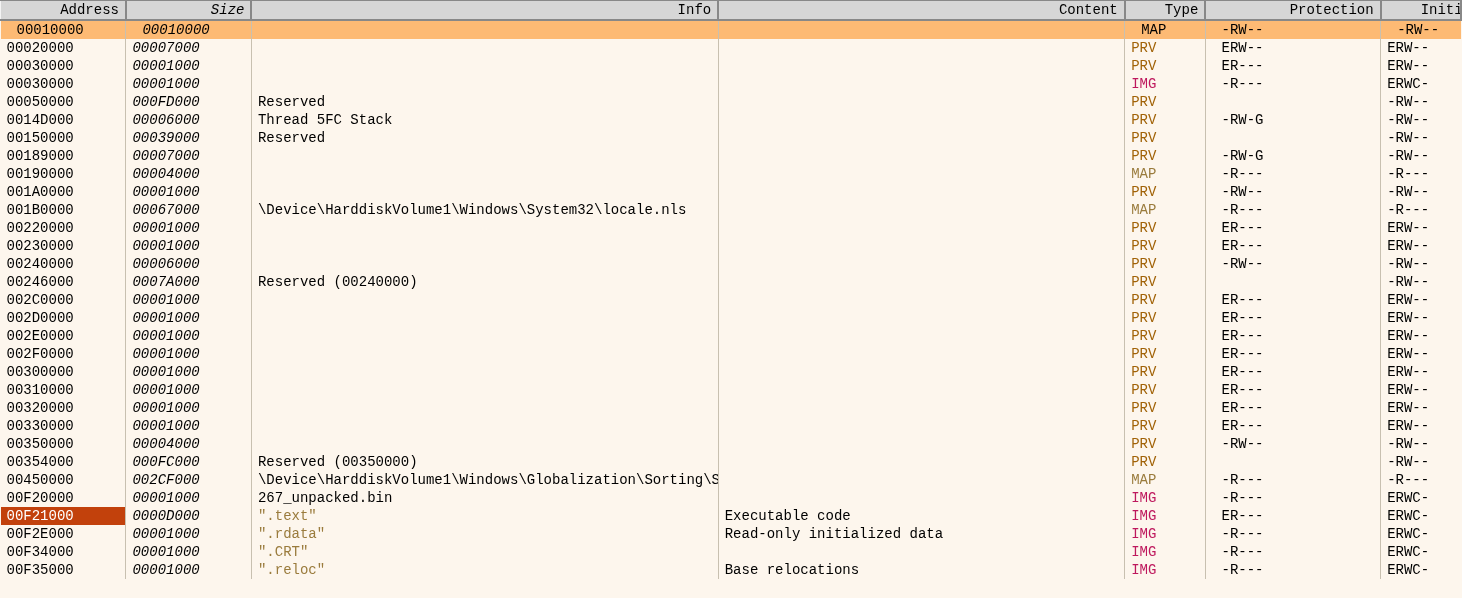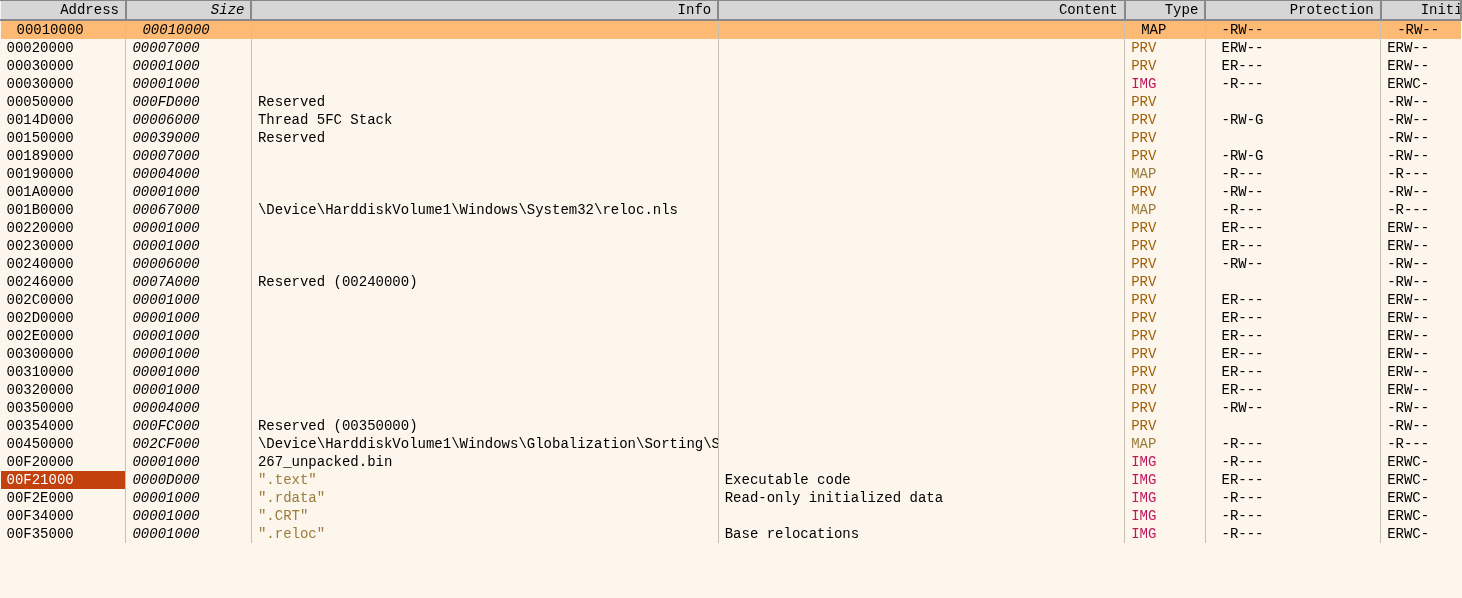--- a/index.html
+++ b/index.html
@@ -171,21 +171,21 @@
         <div class="cell col-size">00001000</div>
         <div class="cell col-info"></div>
         <div class="cell col-content"></div>
         <div class="cell col-type type-prv">PRV</div>
         <div class="cell col-prot prot">-RW--</div>
         <div class="cell col-init">-RW--</div>
       </div>
       <div class="row">
         <div class="cell col-address">001B0000</div>
         <div class="cell col-size">00067000</div>
-        <div class="cell col-info">\Device\HarddiskVolume1\Windows\System32\reloc.nls</div>
+        <div class="cell col-info">\Device\HarddiskVolume1\Windows\System32\locale.nls</div>
         <div class="cell col-content"></div>
         <div class="cell col-type type-map">MAP</div>
         <div class="cell col-prot prot">-R---</div>
         <div class="cell col-init">-R---</div>
       </div>
       <div class="row">
         <div class="cell col-address">00220000</div>
         <div class="cell col-size">00001000</div>
         <div class="cell col-info"></div>
         <div class="cell col-content"></div>
@@ -241,39 +241,57 @@
       <div class="row">
         <div class="cell col-address">002E0000</div>
         <div class="cell col-size">00001000</div>
         <div class="cell col-info"></div>
         <div class="cell col-content"></div>
         <div class="cell col-type type-prv">PRV</div>
         <div class="cell col-prot prot">ER---</div>
         <div class="cell col-init">ERW--</div>
       </div>
       <div class="row">
+        <div class="cell col-address">002F0000</div>
+        <div class="cell col-size">00001000</div>
+        <div class="cell col-info"></div>
+        <div class="cell col-content"></div>
+        <div class="cell col-type type-prv">PRV</div>
+        <div class="cell col-prot prot">ER---</div>
+        <div class="cell col-init">ERW--</div>
+      </div>
+      <div class="row">
         <div class="cell col-address">00300000</div>
         <div class="cell col-size">00001000</div>
         <div class="cell col-info"></div>
         <div class="cell col-content"></div>
         <div class="cell col-type type-prv">PRV</div>
         <div class="cell col-prot prot">ER---</div>
         <div class="cell col-init">ERW--</div>
       </div>
       <div class="row">
         <div class="cell col-address">00310000</div>
         <div class="cell col-size">00001000</div>
         <div class="cell col-info"></div>
         <div class="cell col-content"></div>
         <div class="cell col-type type-prv">PRV</div>
         <div class="cell col-prot prot">ER---</div>
         <div class="cell col-init">ERW--</div>
       </div>
       <div class="row">
         <div class="cell col-address">00320000</div>
+        <div class="cell col-size">00001000</div>
+        <div class="cell col-info"></div>
+        <div class="cell col-content"></div>
+        <div class="cell col-type type-prv">PRV</div>
+        <div class="cell col-prot prot">ER---</div>
+        <div class="cell col-init">ERW--</div>
+      </div>
+      <div class="row">
+        <div class="cell col-address">00330000</div>
         <div class="cell col-size">00001000</div>
         <div class="cell col-info"></div>
         <div class="cell col-content"></div>
         <div class="cell col-type type-prv">PRV</div>
         <div class="cell col-prot prot">ER---</div>
         <div class="cell col-init">ERW--</div>
       </div>
       <div class="row">
         <div class="cell col-address">00350000</div>
         <div class="cell col-size">00004000</div>

